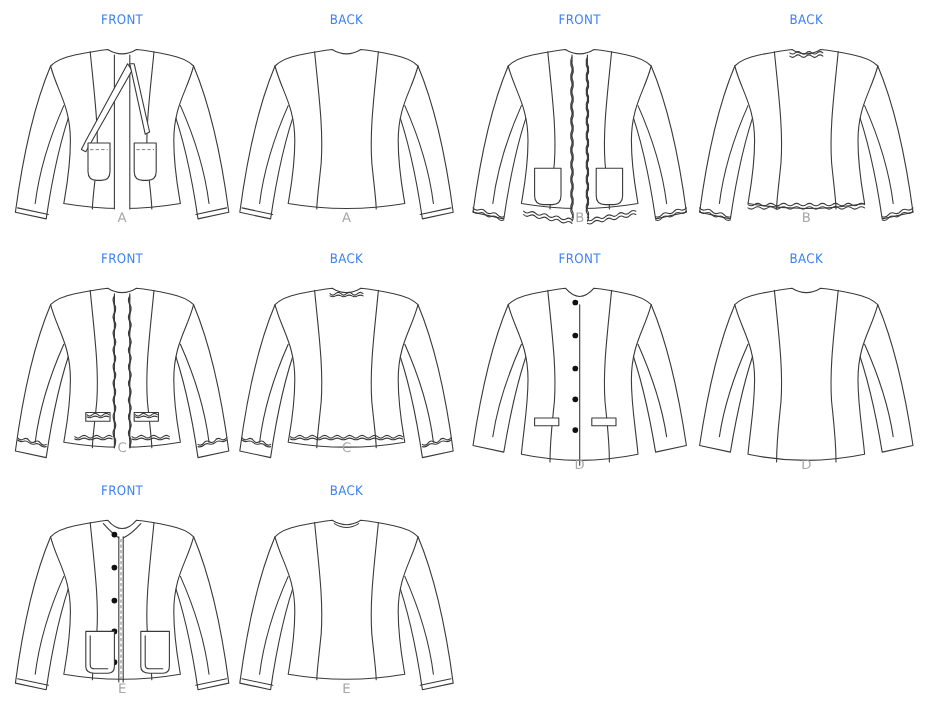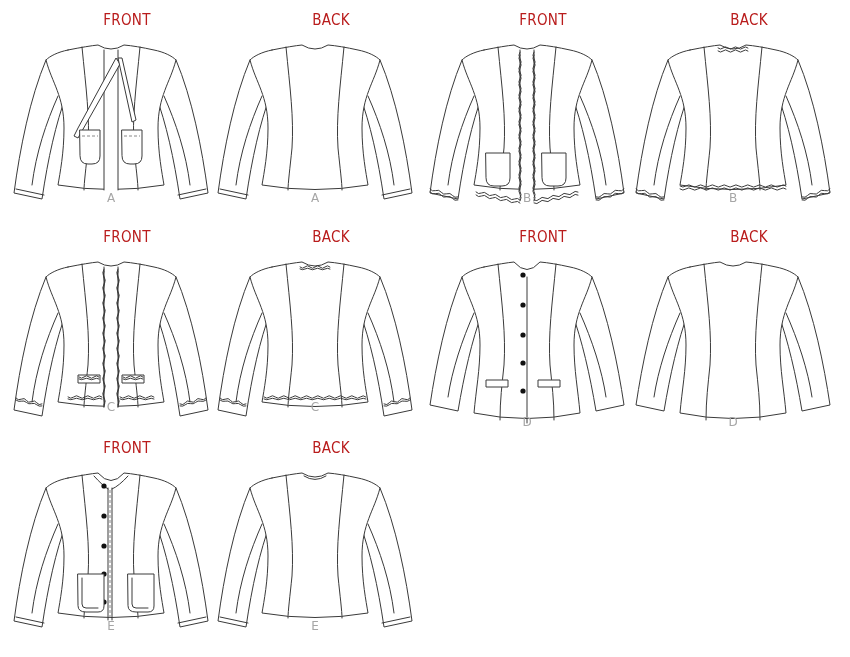--- a/index.html
+++ b/index.html
@@ -1,18 +1,18 @@
 <!DOCTYPE html>
 <html><head>
 <meta charset="utf-8">
 <style>
   html,body{margin:0;padding:0;background:#ffffff;}
   body{width:850px;height:657px;position:relative;overflow:hidden;font-family:"Liberation Sans",sans-serif;}
   .cell{position:absolute;width:206px;}
-  .view-label{position:absolute;left:16px;width:100%;text-align:center;font-family:"DejaVu Sans Condensed","DejaVu Sans",sans-serif;font-size:15px;color:#b91c1c;letter-spacing:0.3px;font-stretch:condensed;}
+  .view-label{position:absolute;left:0;width:100%;text-align:center;font-family:"DejaVu Sans Condensed","DejaVu Sans",sans-serif;font-size:12px;color:#3b82f6;letter-spacing:0.3px;font-stretch:condensed;}
   .view-letter{position:absolute;left:0;width:100%;text-align:center;font-family:"DejaVu Sans",sans-serif;font-size:12px;color:#a6a6a6;}
   svg.jacket{position:absolute;left:0;overflow:visible;}
   svg.jacket .o{fill:#fff;stroke:#3a3a3a;stroke-width:1;stroke-linejoin:round;stroke-linecap:round;}
   svg.jacket .s{fill:none;stroke:#3a3a3a;stroke-width:1;stroke-linecap:round;}
   svg.jacket .d{fill:none;stroke:#6a6a6a;stroke-width:0.8;stroke-dasharray:3 2;}
   svg.jacket .w{fill:#fff;stroke:#3a3a3a;stroke-width:1;stroke-linejoin:round;}
   svg.jacket .btn{fill:#111;stroke:none;}
 </style>
 </head>
 <body>

